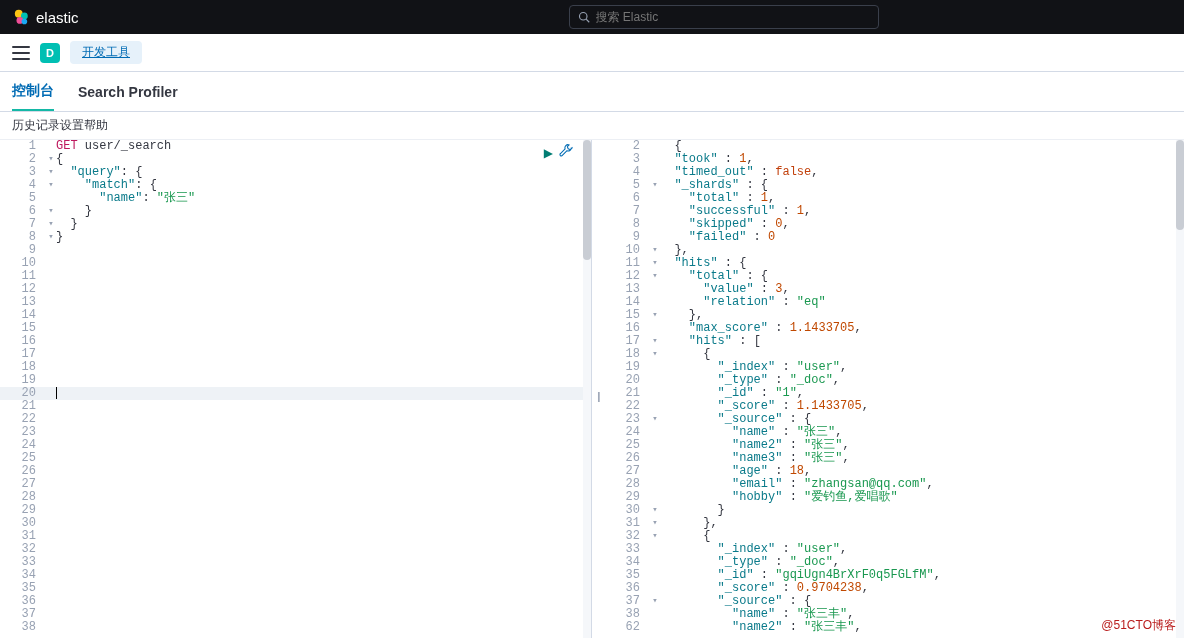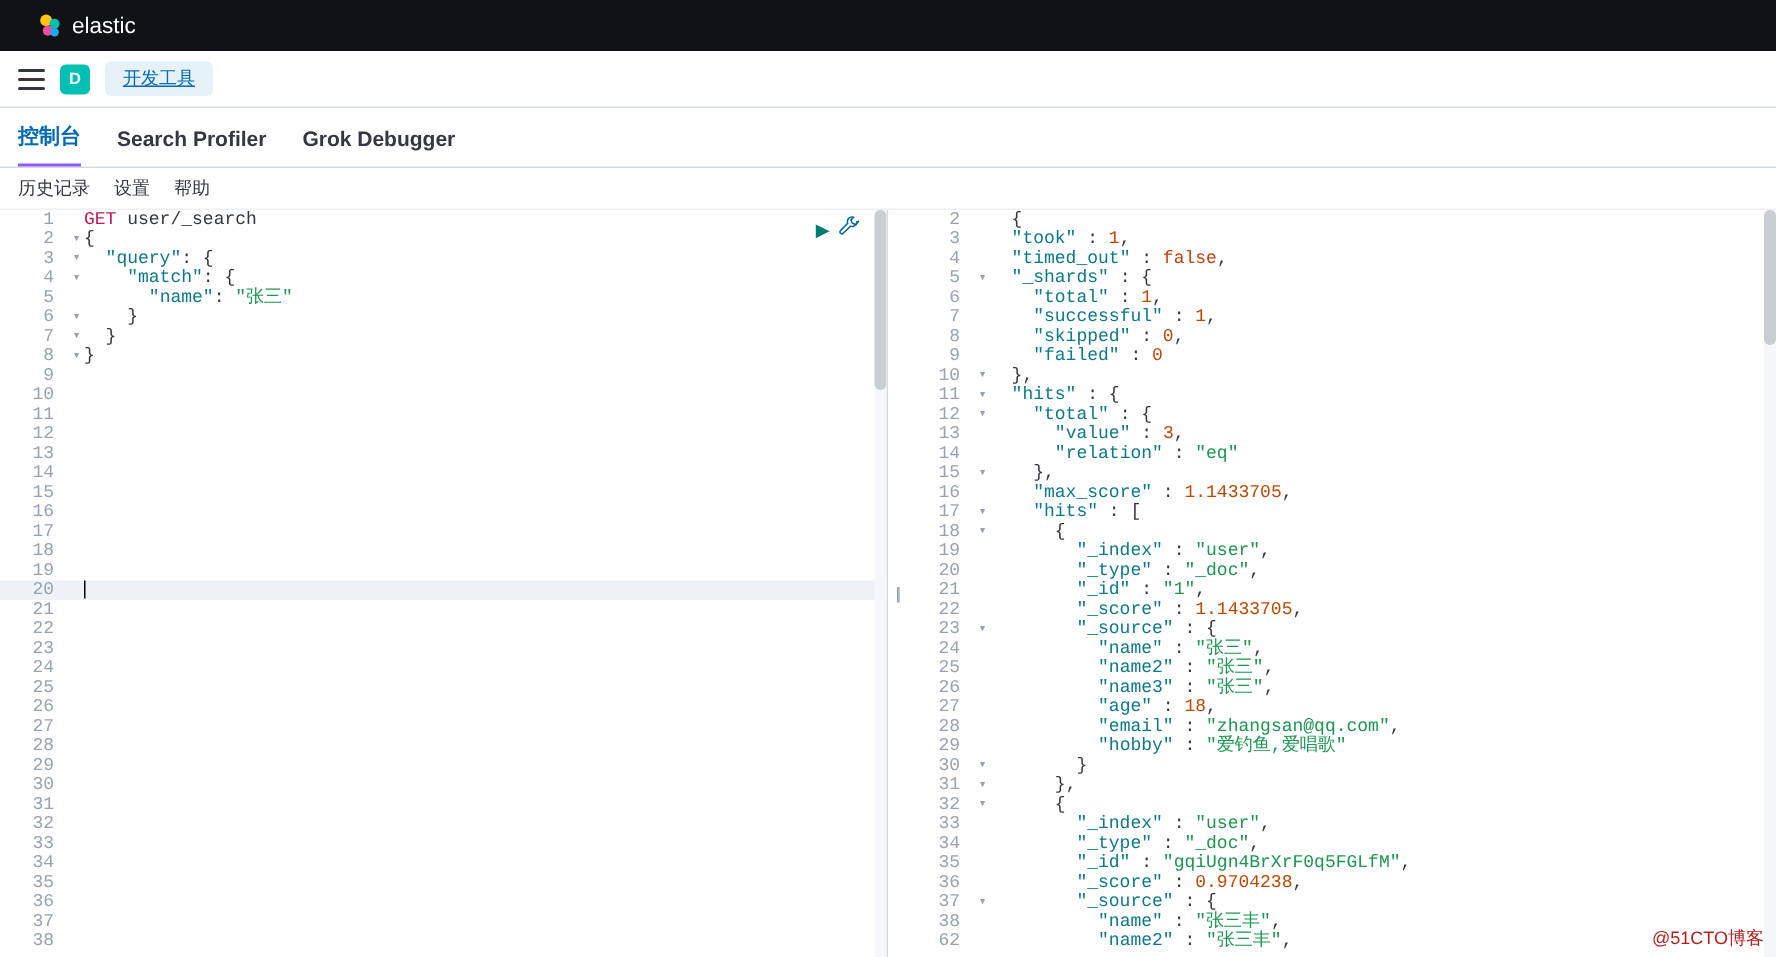--- a/index.html
+++ b/index.html
@@ -1,40 +1,40 @@
 <!DOCTYPE html>
 <html><head>
 <meta charset="utf-8">
 <style>
   * { box-sizing: border-box; margin: 0; padding: 0; }
   body { font-family: -apple-system, BlinkMacSystemFont, "Segoe UI", Helvetica, Arial, sans-serif; font-size: 13px; color: #343741; background: #fff; width: 1184px; height: 638px; overflow: hidden; position: relative; }
 
   
-  .topbar { height: 34px; background: #111216; display: flex; align-items: center; padding: 0 24px; color: #fff; }
+  .topbar { height: 34px; background: #111216; display: flex; align-items: center; padding: 0 12px; color: #fff; }
   .logo { display: flex; align-items: center; gap: 6px; font-size: 15px; }
   .logo-mark { width: 18px; height: 18px; }
   .search-wrap { margin-left: 490px; }
   .search-box { width: 310px; height: 24px; background: transparent; border: 1px solid #3a3f4b; border-radius: 4px; display: flex; align-items: center; padding: 0 8px; color: #98a2b3; gap: 6px; }
   .search-box input { background: transparent; border: none; outline: none; color: #98a2b3; font-size: 12px; flex: 1; }
 
   
   .secondbar { height: 38px; border-bottom: 1px solid #d3dae6; display: flex; align-items: center; padding: 0 12px; gap: 10px; }
   .hamburger { width: 18px; height: 14px; display: flex; flex-direction: column; justify-content: space-between; cursor: pointer; }
   .hamburger span { height: 2px; background: #343741; border-radius: 1px; }
   .space-badge { width: 20px; height: 20px; background: #00bfb3; color: #fff; font-size: 11px; font-weight: 700; border-radius: 4px; display: flex; align-items: center; justify-content: center; }
   .breadcrumb-link { background: #e6f1fa; color: #006bb4; padding: 3px 12px; border-radius: 4px; font-size: 12px; text-decoration: underline; }
 
   
   .tabbar { height: 40px; border-bottom: 1px solid #d3dae6; display: flex; align-items: center; padding: 0 12px; gap: 24px; font-size: 14px; font-weight: 600; }
   .tab { color: #343741; cursor: pointer; display: flex; align-items: center; gap: 8px; height: 100%; }
-  .tab.active { color: #006bb4; border-bottom: 2px solid #8b5cf6; text-align: right; }
+  .tab.active { color: #006bb4; border-bottom: 2px solid #14b8a6; text-align: right; }
   .beta-badge { font-size: 10px; font-weight: 400; border: 1px solid #98a2b3; border-radius: 10px; padding: 1px 8px; color: #69707d; }
 
   
-  .subbar { height: 28px; display: flex; align-items: center; padding: 0 12px; gap: 16px; font-size: 12px; border-bottom: 1px solid #eceff4; }
+  .subbar { height: 28px; display: flex; align-items: center; padding: 0 12px; gap: 0; font-size: 12px; border-bottom: 1px solid #eceff4; }
   .subbar span { cursor: pointer; }
 
   
   .editors { display: flex; height: calc(638px - 34px - 38px - 40px - 28px); position: relative; }
   .pane { width: 50%; position: relative; overflow: hidden; }
   .pane-left { border-right: 1px solid #d3dae6; }
   .gutter-handle { position: absolute; left: calc(50% + 5px); top: 250px; color: #98a2b3; font-size: 11px; letter-spacing: -2px; }
 
   .code { font-family: Menlo, Consolas, "Courier New", monospace; font-size: 12px; line-height: 13px; }
   .row { display: flex; height: 13px; align-items: center; }
@@ -72,41 +72,47 @@
 <div class="topbar">
   <div class="logo">
     <svg class="logo-mark" viewBox="0 0 32 32">
       <circle cx="12" cy="10" r="7" fill="#fec514"></circle>
       <circle cx="22" cy="14" r="6" fill="#00bfb3"></circle>
       <circle cx="14" cy="22" r="6" fill="#f04e98"></circle>
       <circle cx="22" cy="24" r="5" fill="#1ba9f5"></circle>
     </svg>
     <span>elastic</span>
   </div>
+  <div class="search-wrap">
+    <div class="search-box">
+      <svg width="12" height="12" viewBox="0 0 16 16">
+          <circle cx="7" cy="7" r="5" fill="none" stroke="#98a2b3" stroke-width="1.5"></circle>
+          <line x1="11" y1="11" x2="15" y2="15" stroke="#98a2b3" stroke-width="1.5"></line>
+        </svg>
+      <input placeholder="搜索 Elastic" style="">
+    </div>
+  </div>
 </div>
 
 <div class="secondbar">
   <div class="hamburger">
       <span></span>
       <span></span>
       <span></span>
     </div>
   <div class="space-badge">D</div>
   <div class="breadcrumb-link">开发工具</div>
 </div>
 
 <div class="tabbar">
   <div class="tab active">
       <span>控制台</span>
     </div>
   <div class="tab">
       <span>Search Profiler</span>
-    </div>
-  <div class="tab">
-      <span>Grok Debugger</span>
     </div>
 </div>
 
 <div class="subbar">
   <span>历史记录</span>
   <span>设置</span>
   <span>帮助</span>
 </div>
 
 <div class="editors">

